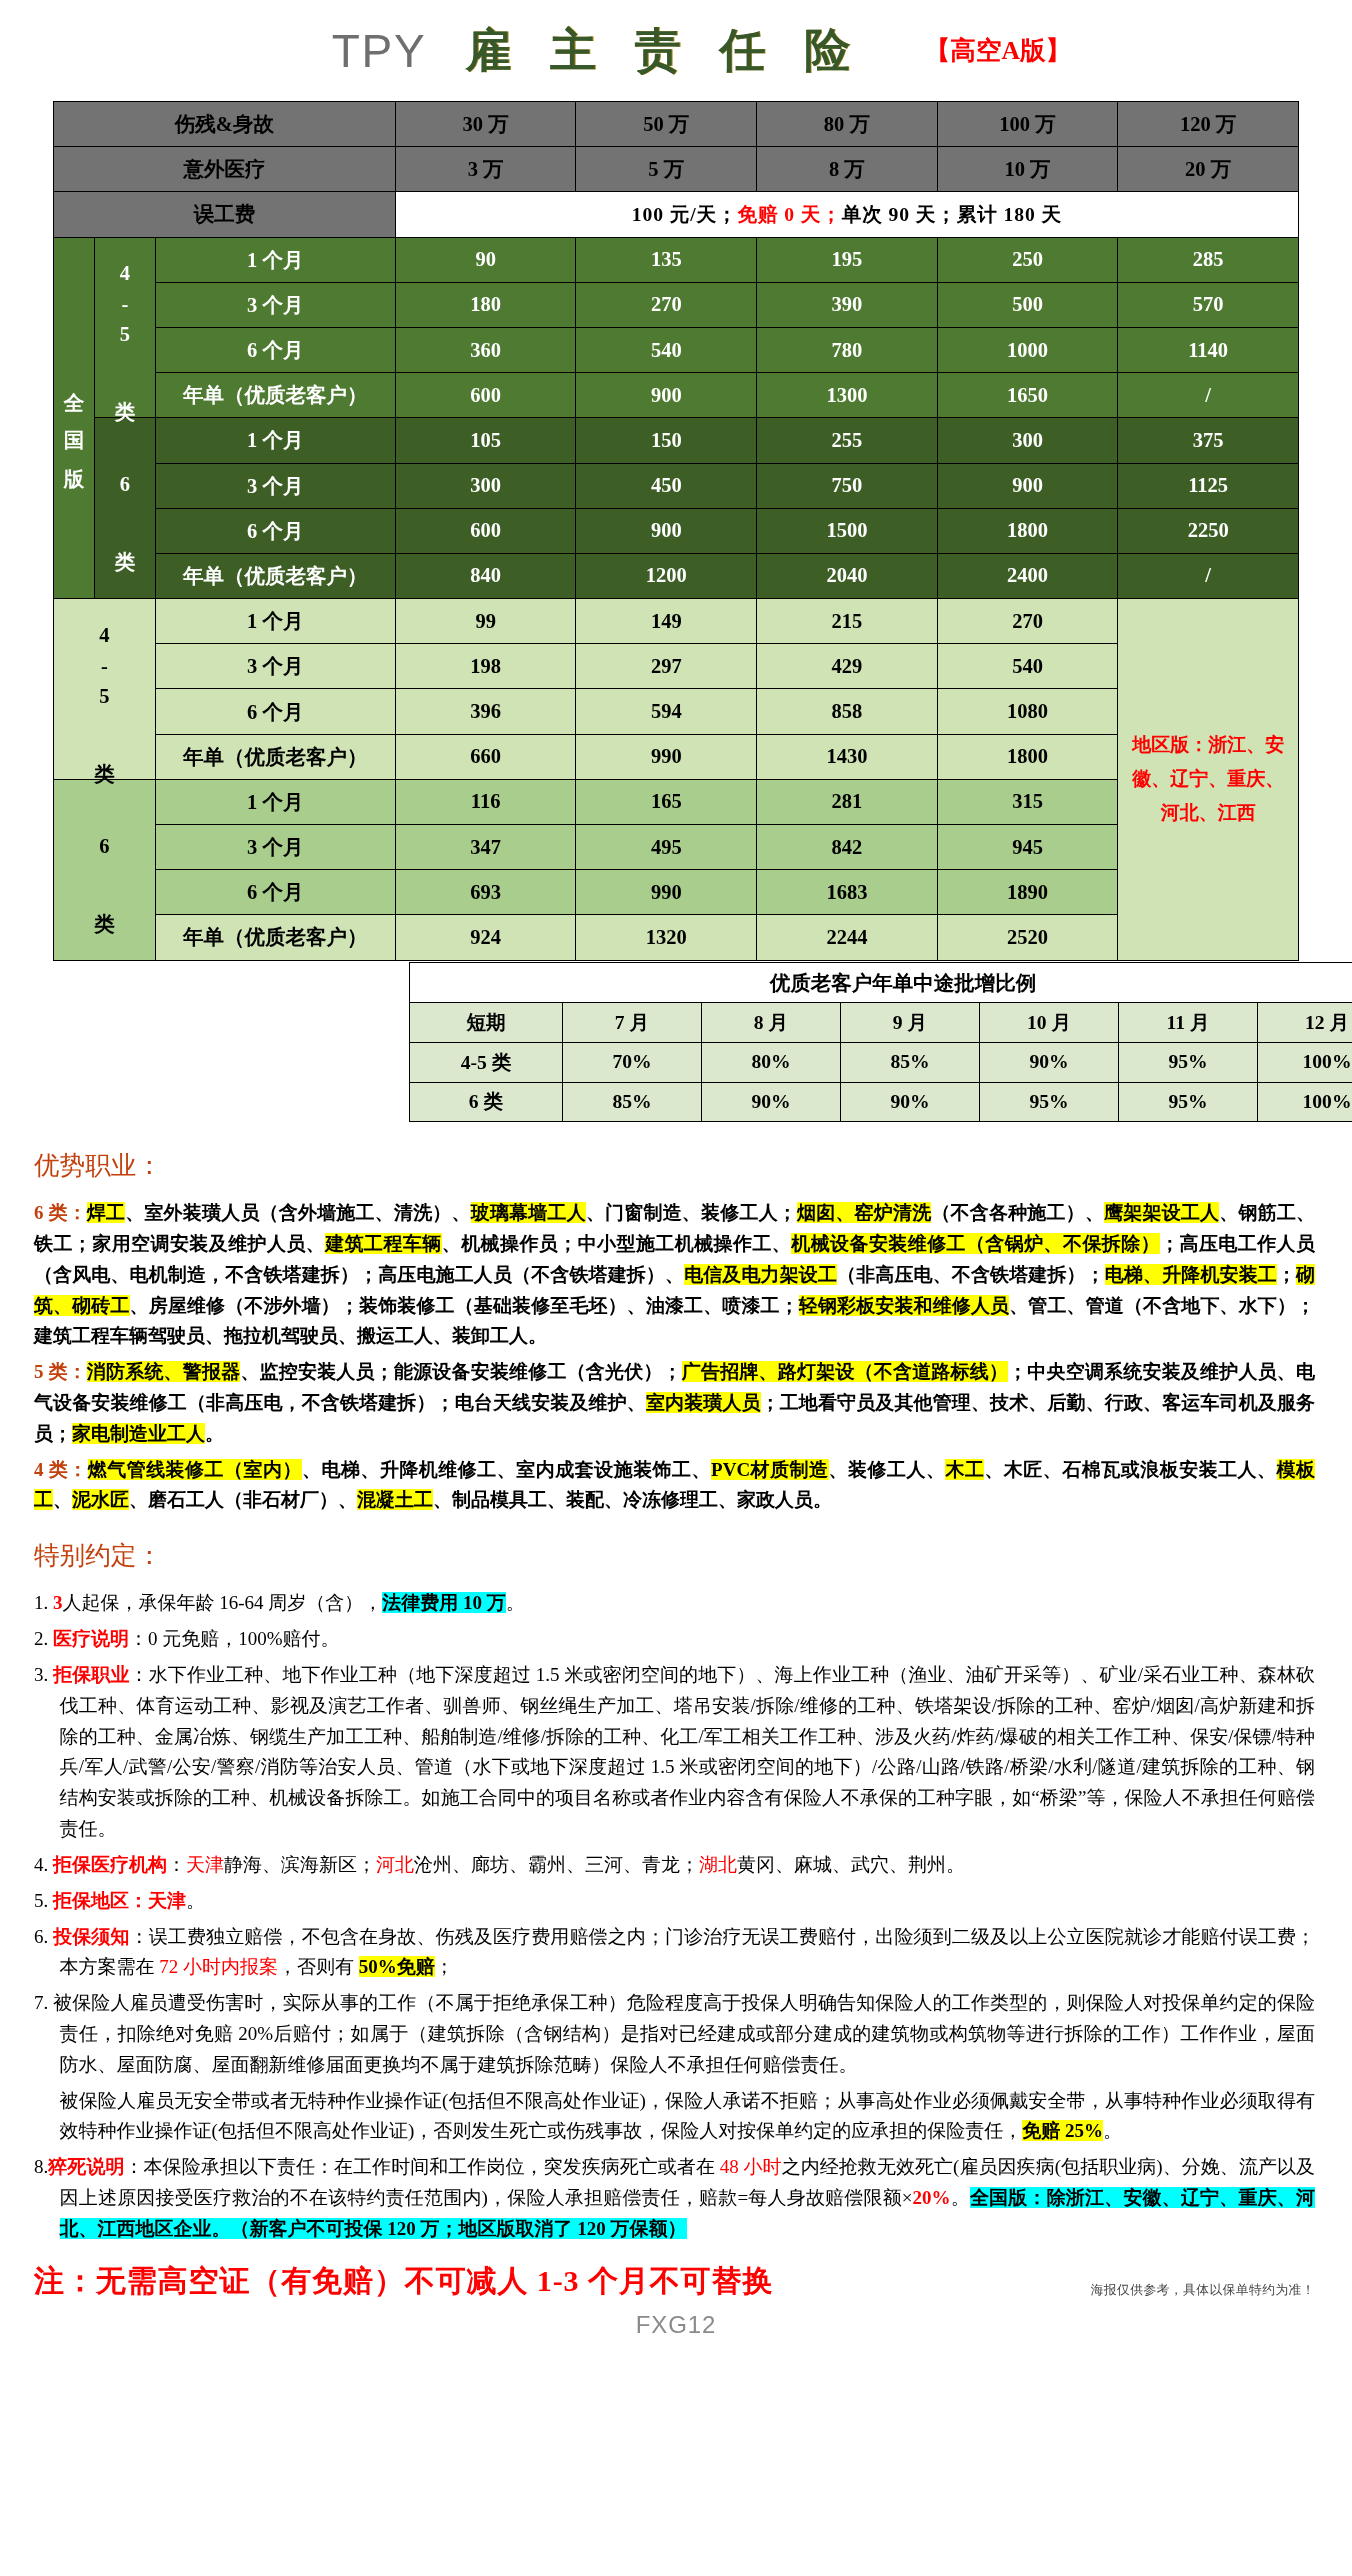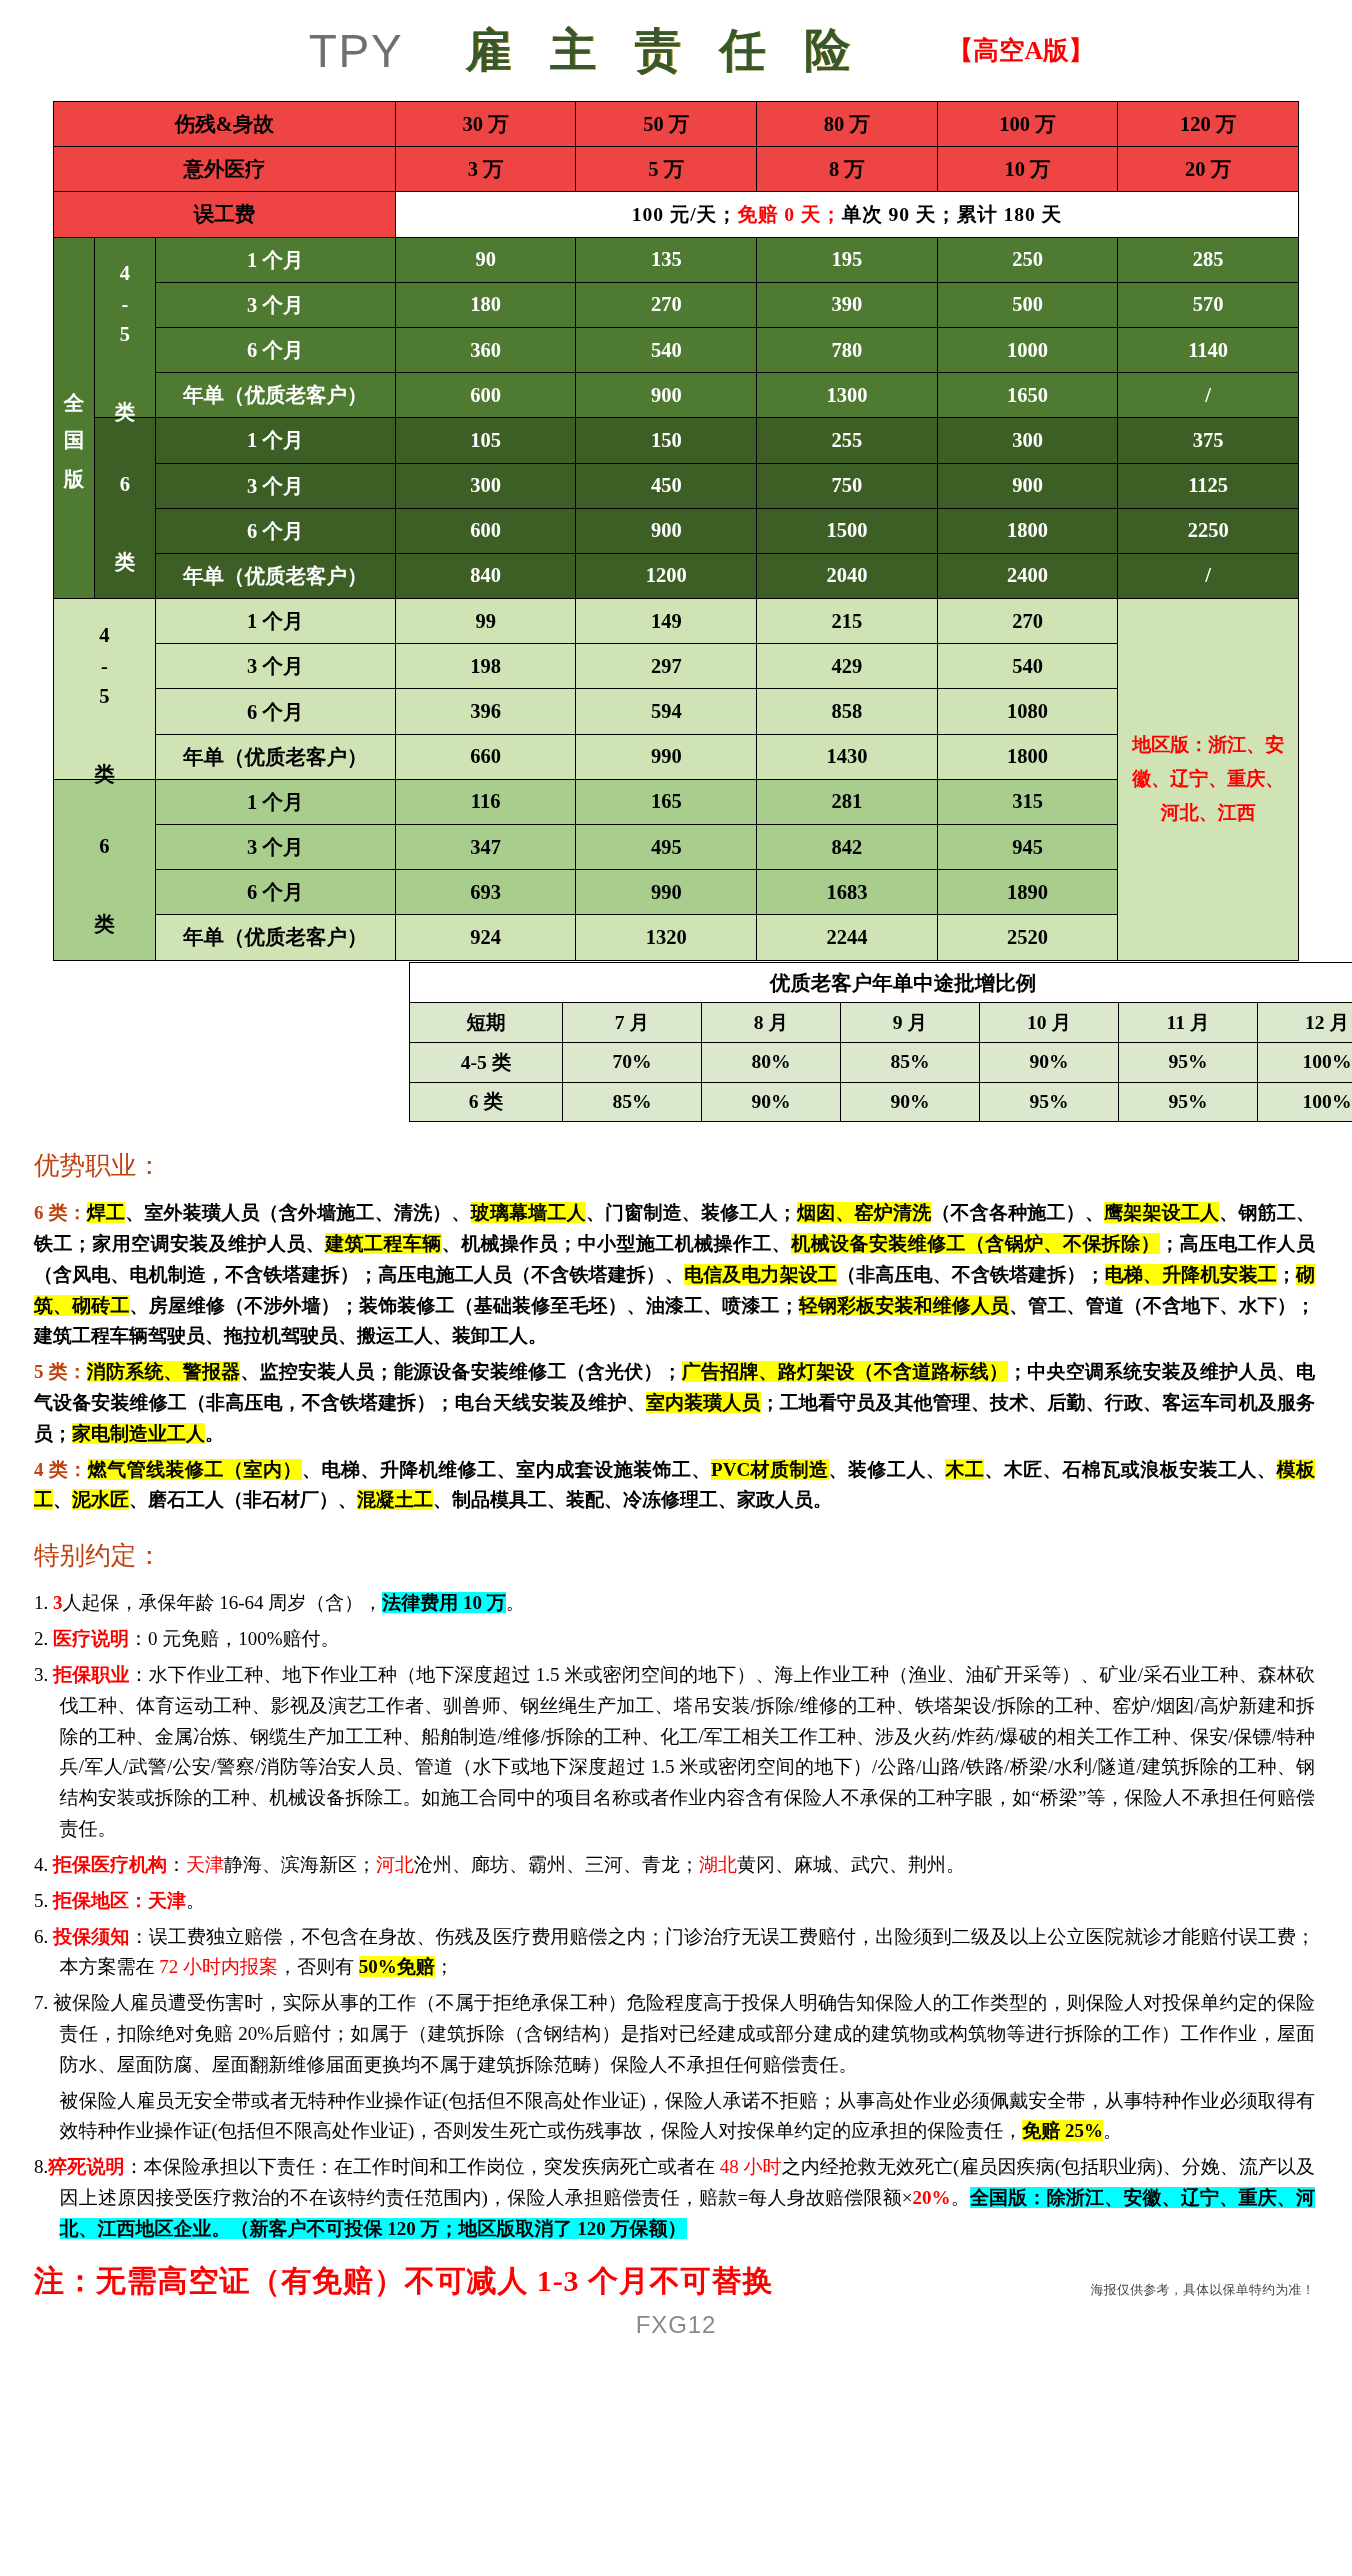--- a/index.html
+++ b/index.html
@@ -8,21 +8,21 @@
     background:#ffffff;
     font-family:"Liberation Serif","DejaVu Serif",serif;
     color:#000;
     -webkit-font-smoothing:none;
   }
   .page{position:relative;width:1352px;min-height:2576px;overflow:hidden;}
 
   
   .header{
     display:flex;align-items:center;justify-content:center;
-    gap:62px;height:101px;padding-left:51px;
+    gap:39px;height:101px;padding-left:51px;
   }
   .brand{
     font-family:"Liberation Sans","DejaVu Sans",sans-serif;
     font-size:46px;color:#6f6f6f;letter-spacing:1.7px;font-weight:400;
   }
   .title-cn{
     font-family:"Liberation Serif","DejaVu Serif",serif;
     font-size:46px;font-weight:bold;color:#36582a;letter-spacing:13.6px;
     text-shadow:0.9px 0 0 #b08a18;
   }
@@ -34,21 +34,21 @@
   
   table{border-collapse:collapse;}
   .rate-table{
     margin-left:53px;width:1246px;table-layout:fixed;
     font-size:20.5px;
   }
   .rate-table td{
     border:0.9px solid #000;text-align:center;vertical-align:middle;
     padding:5.1px 1.7px;height:34px;font-weight:bold;
   }
-  .c-lightgreen{background:#ef4444;}
+  .c-lightgreen{background:#737373;}
   .c-green{background:#4f7a32;color:#ffffff;}
   .c-darkgreen{background:#3d5f26;color:#ffffff;}
   .c-pale{background:#cfe3b4;}
   .c-pale2{background:#a9cd8c;}
   .c-white{background:#ffffff;}
   .vert{
     writing-mode:vertical-rl;text-orientation:upright;
     letter-spacing:8.5px;font-weight:bold;
   }
   .red{color:#ff0000;}

